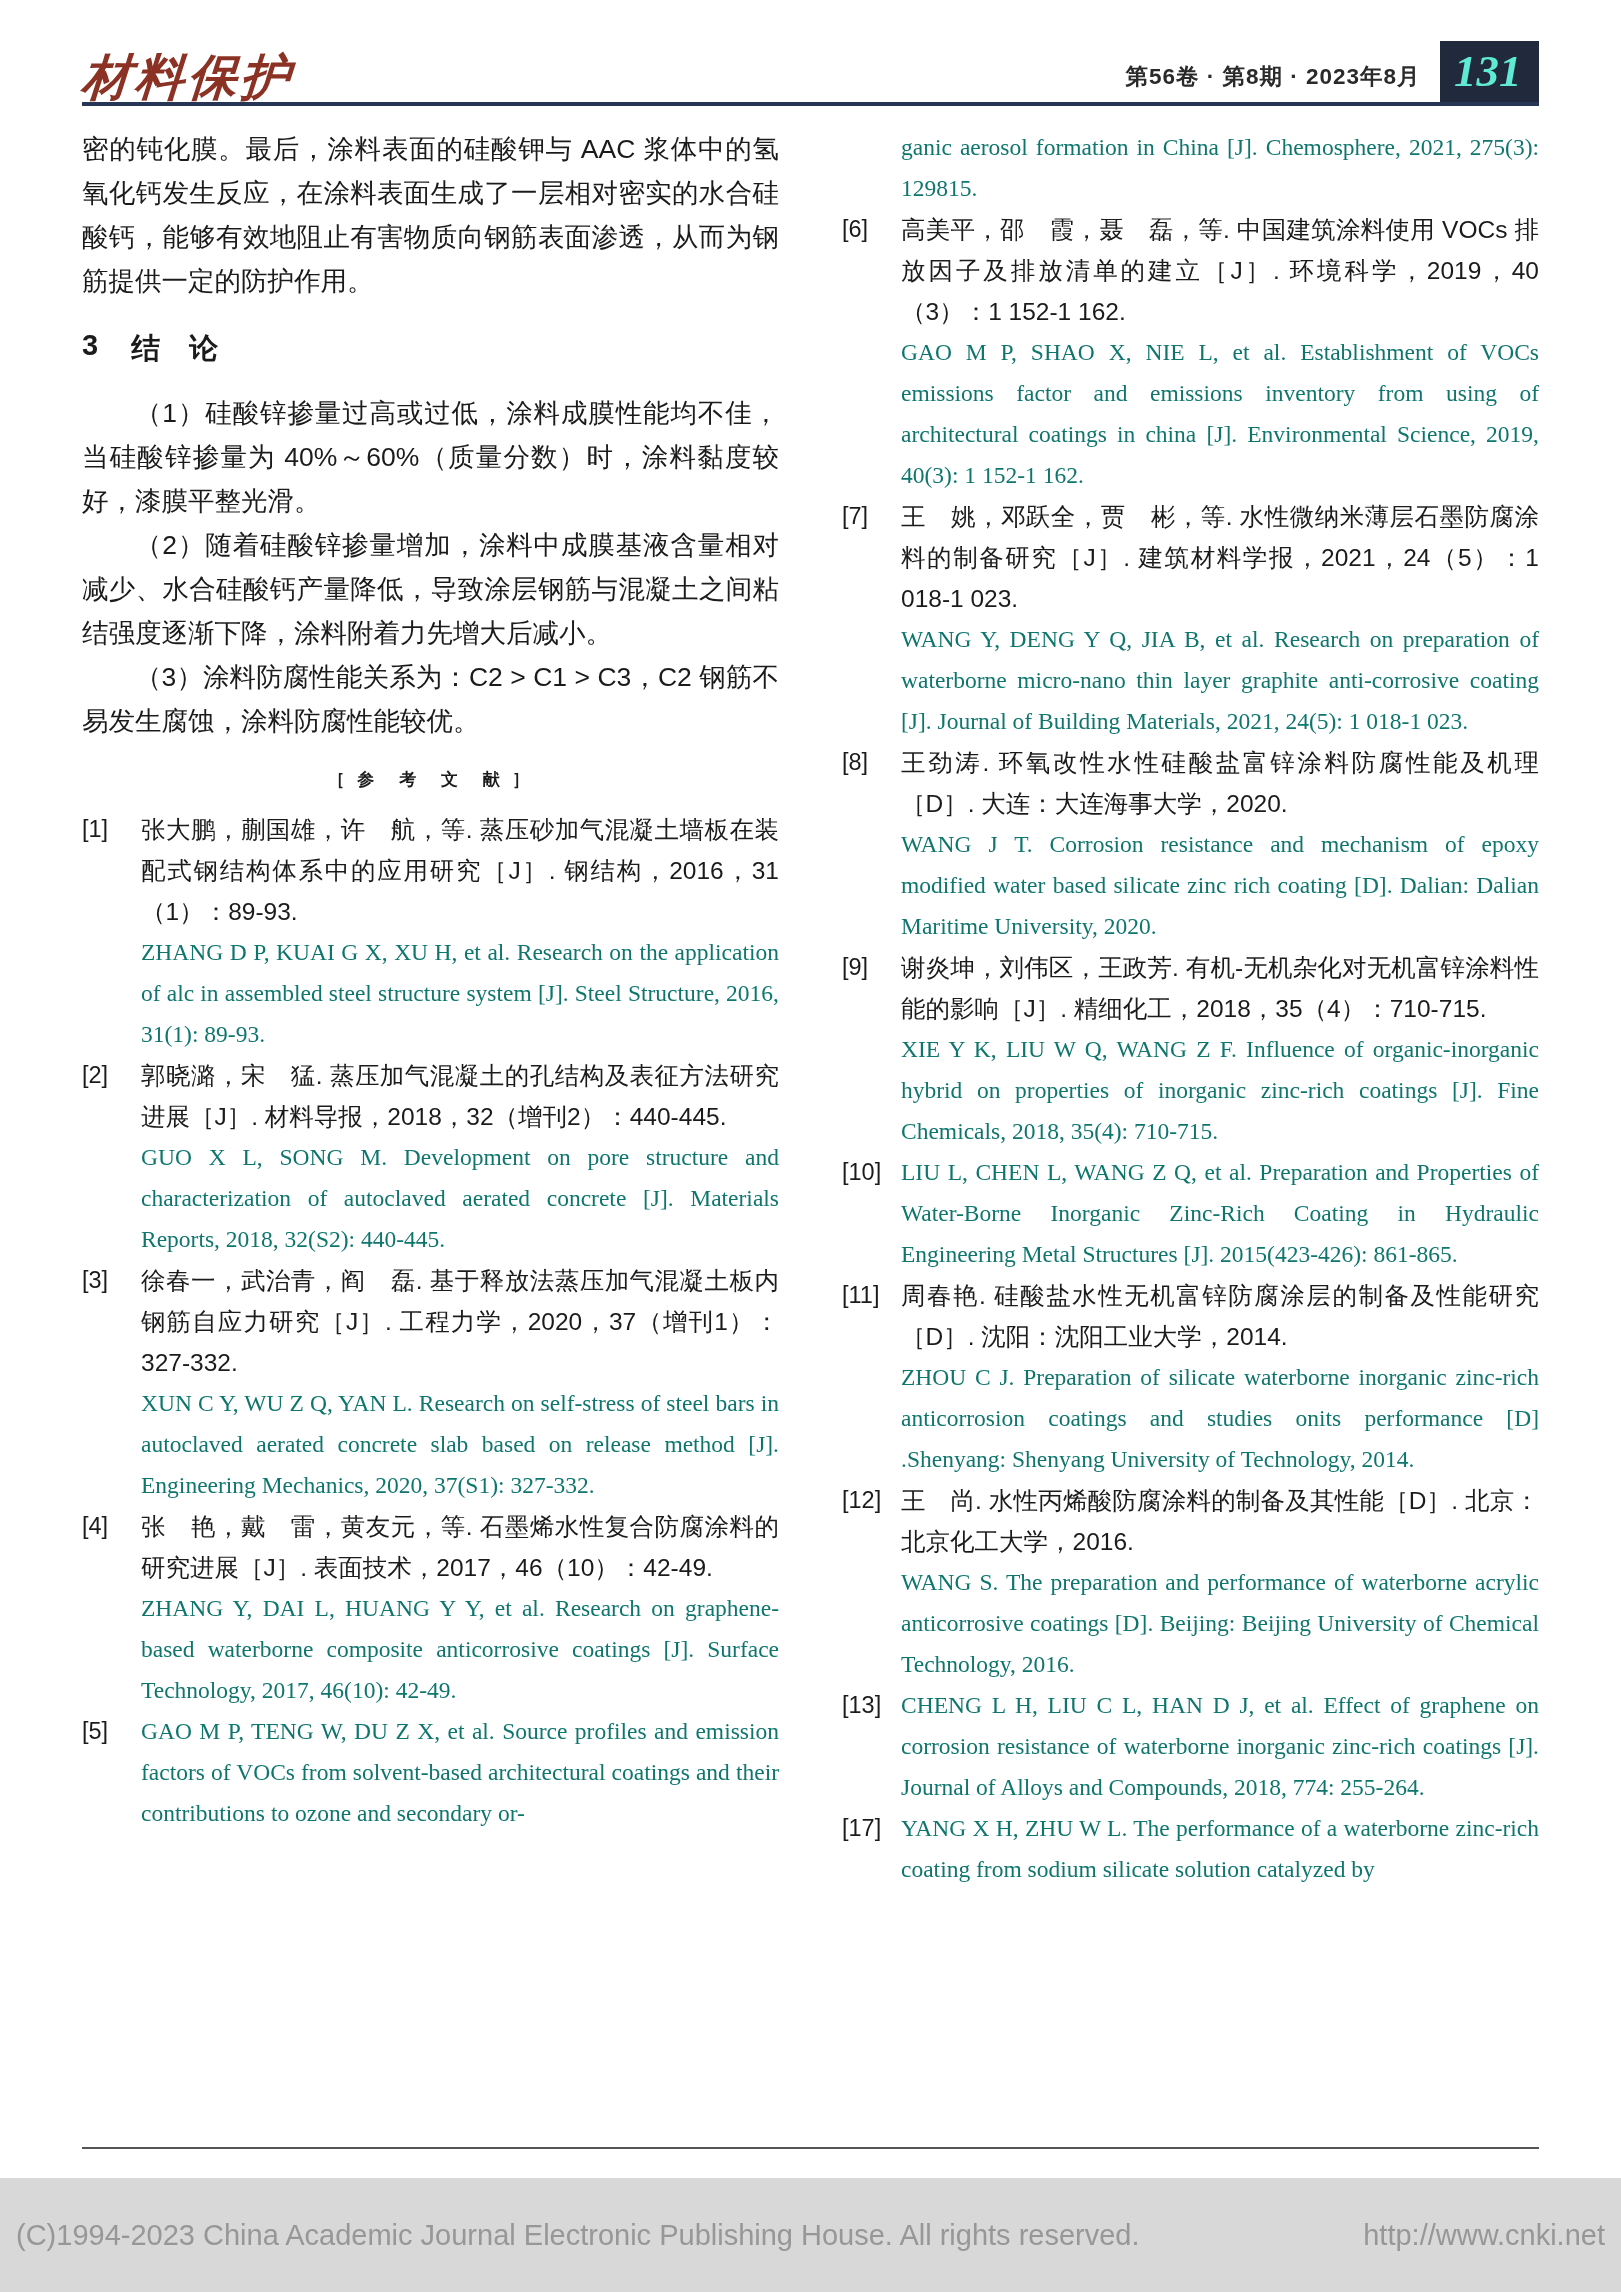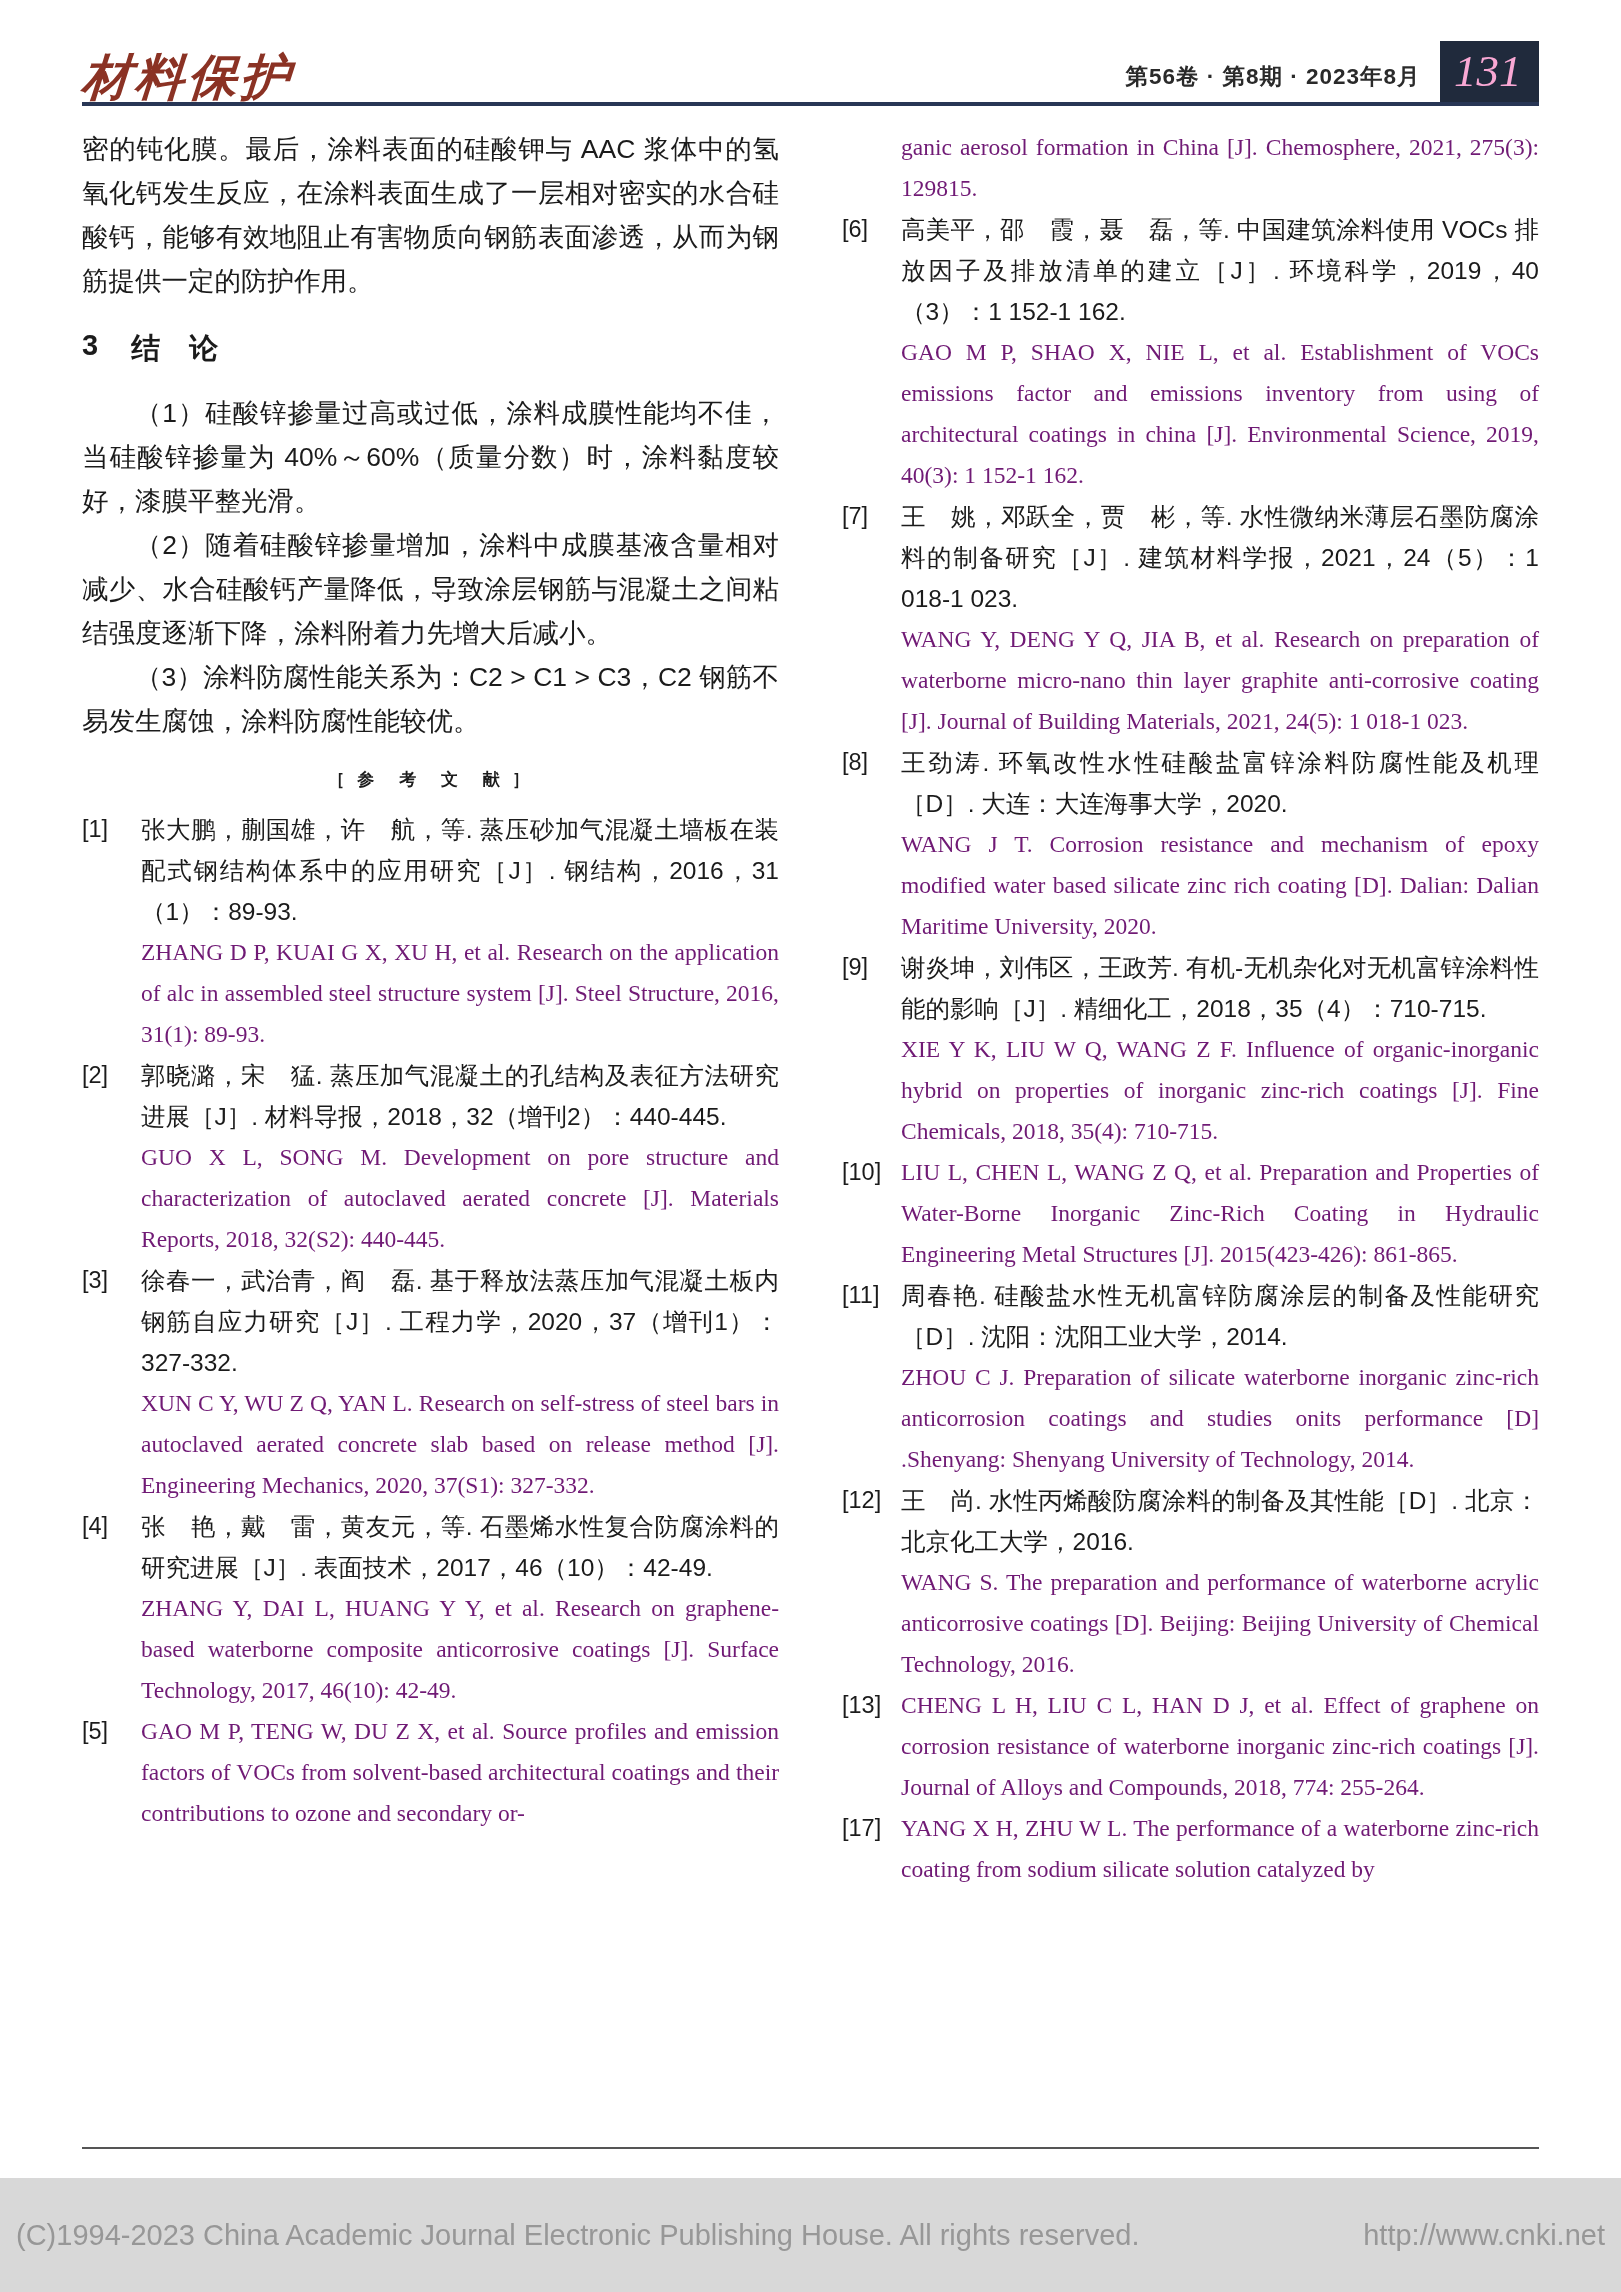--- a/index.html
+++ b/index.html
@@ -19,23 +19,23 @@
     font-style:italic; font-weight:bold;
     font-size:49px; letter-spacing:3.9px;
     color:#8b3224;
     line-height:1;
     transform:skewX(-4deg);
   }
   .header-right { display:flex; align-items:flex-end; gap:19.6px; }
   .issue { font-size:22.5px; color:#2a2a2a; letter-spacing:1px; padding-bottom:9.8px;font-weight:bold; }
   .pagenum {
     display:inline-block;
-    background:#202a3c; color:#f9a8d4;
+    background:#202a3c; color:#5eead4;
     font-family:"Liberation Serif", serif;
-    font-style:italic; font-weight:normal;
+    font-style:italic; font-weight:bold;
     font-size:45px; line-height:1;
     padding:7.8px 17.6px 7.8px 13.7px;
   }
   .header-rule { height:3.9px; background:#283655; margin-top:0px; }
 
   
   .columns { display:flex; gap:63px; margin-top:21.6px; }
   .col { flex:0 0 697px; width:697px; }
 
   .body-par {
@@ -65,21 +65,21 @@
     color:#1b1b1b;
   }
   .ref-body { flex:1; min-width:0; }
   .ref-zh {
     font-size:24.5px; line-height:41px;
     text-align:justify;
   }
   .ref-en {
     font-family:"Liberation Serif", serif;
     font-size:23.5px; line-height:41px;
-    text-align:justify; color:#701a75;
+    text-align:justify; color:#0f766e;
   }
   .ref-zh:empty, .ref-en:empty { display:none; }
 
   
   .pre-footer-rule {
     position:absolute; left:82px; right:82px; bottom:144px;
     height:2px; background:#555555;
   }
   .footer {
     position:absolute; left:0; right:0; bottom:0;

